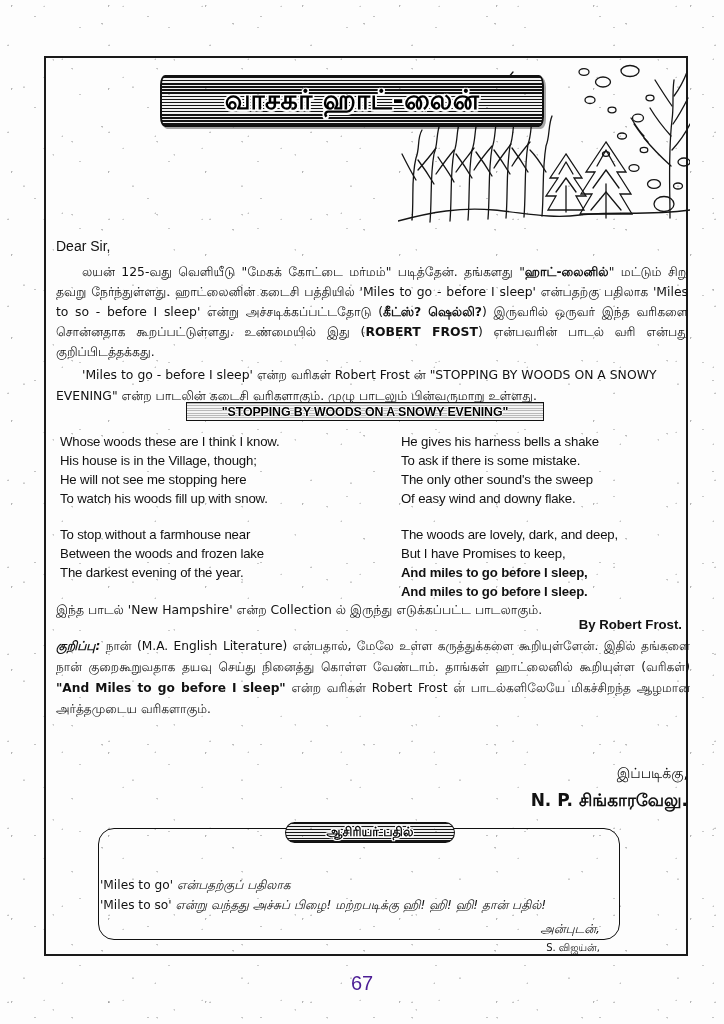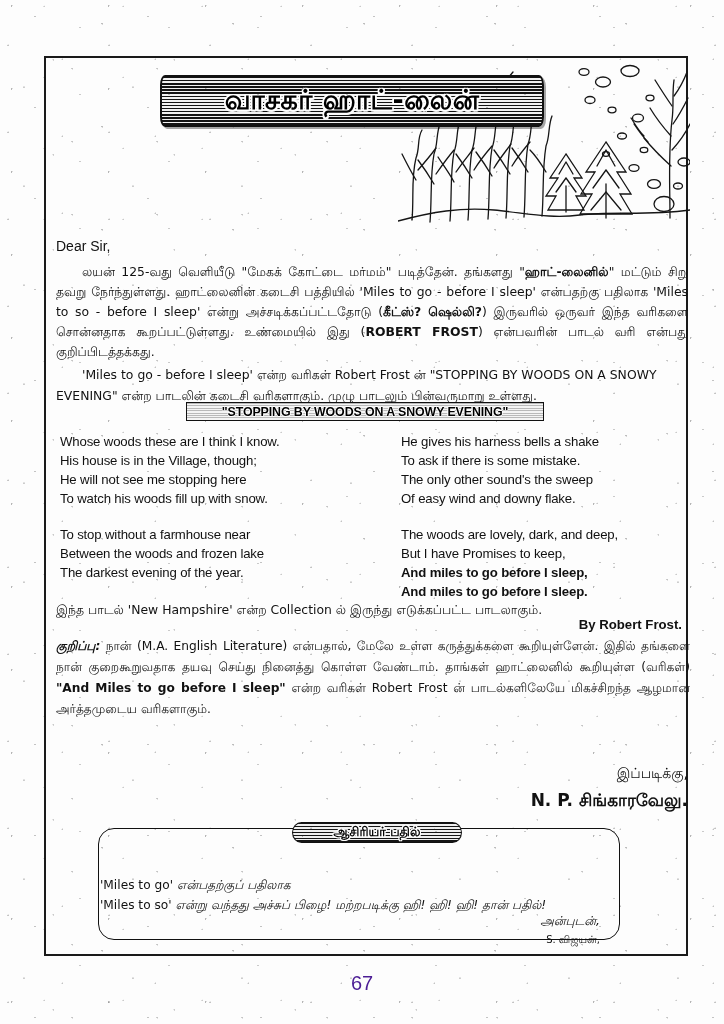--- a/index.html
+++ b/index.html
@@ -257,21 +257,21 @@
     top: 828px;
     width: 522px;
     height: 112px;
     border: 1.8px solid #111;
     border-radius: 16px;
     box-sizing: border-box;
     background: transparent;
   }
   #editor-reply-header {
     position: absolute;
-    left: 292px;
+    left: 285px;
     top: 822px;
     width: 170px;
     height: 21px;
     background:
       repeating-linear-gradient(
         to bottom,
         #151515 0px, #151515 1.3px,
         #efefef 1.3px, #efefef 2.9px
       );
     border: 1.8px solid #111;
@@ -303,21 +303,21 @@
   }
   #editor-reply-body .roman { font-style: normal; }
   #editor-closing {
     position: absolute;
     left: 100px;
     top: 912px;
     width: 500px;
     text-align: right;
     font-family: "DejaVu Sans", sans-serif;
   }
-  #editor-closing-salutation { font-size: 12.2px; font-style: italic; line-height: 1.6; }
+  #editor-closing-salutation { font-size: 12.2px; font-style: italic; line-height: 1.6; margin-top: 8px; }
   #editor-closing-name { font-size: 10px; font-weight: normal; line-height: 1.6; }
 
   
   #page-number {
     position: absolute;
     left: 0;
     top: 972px;
     width: 724px;
     text-align: center;
     font-family: "Liberation Sans", sans-serif;

